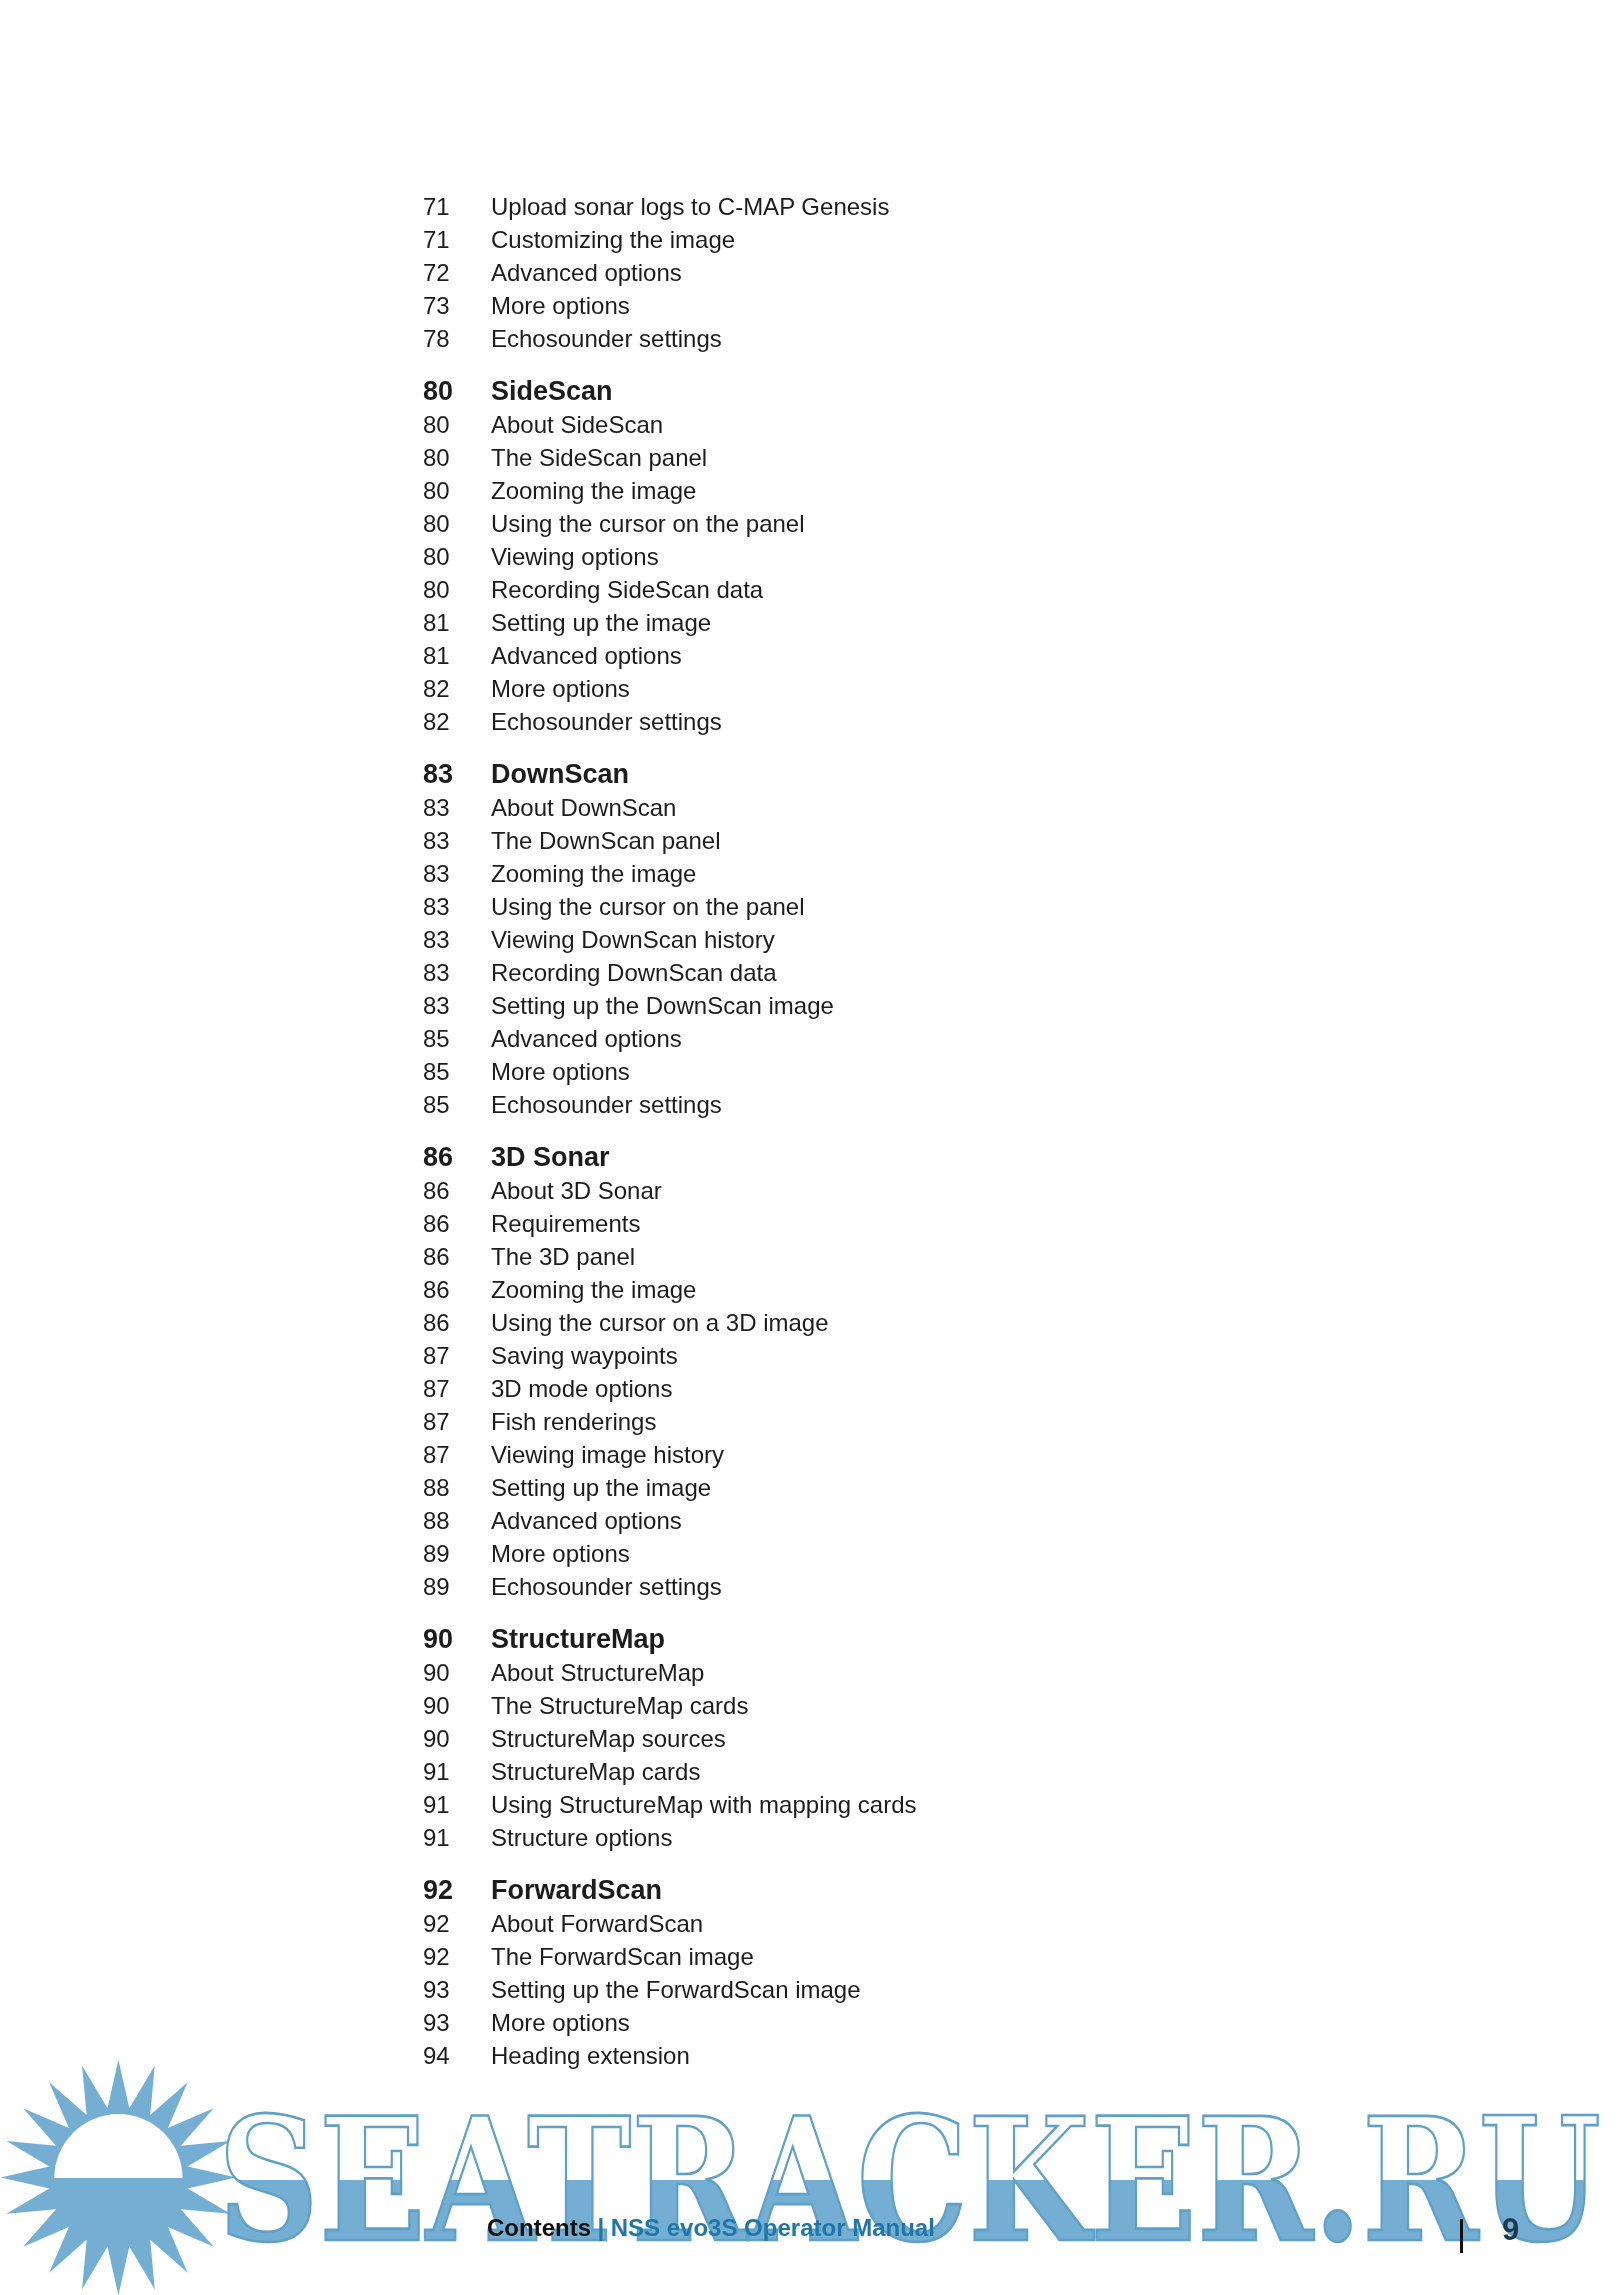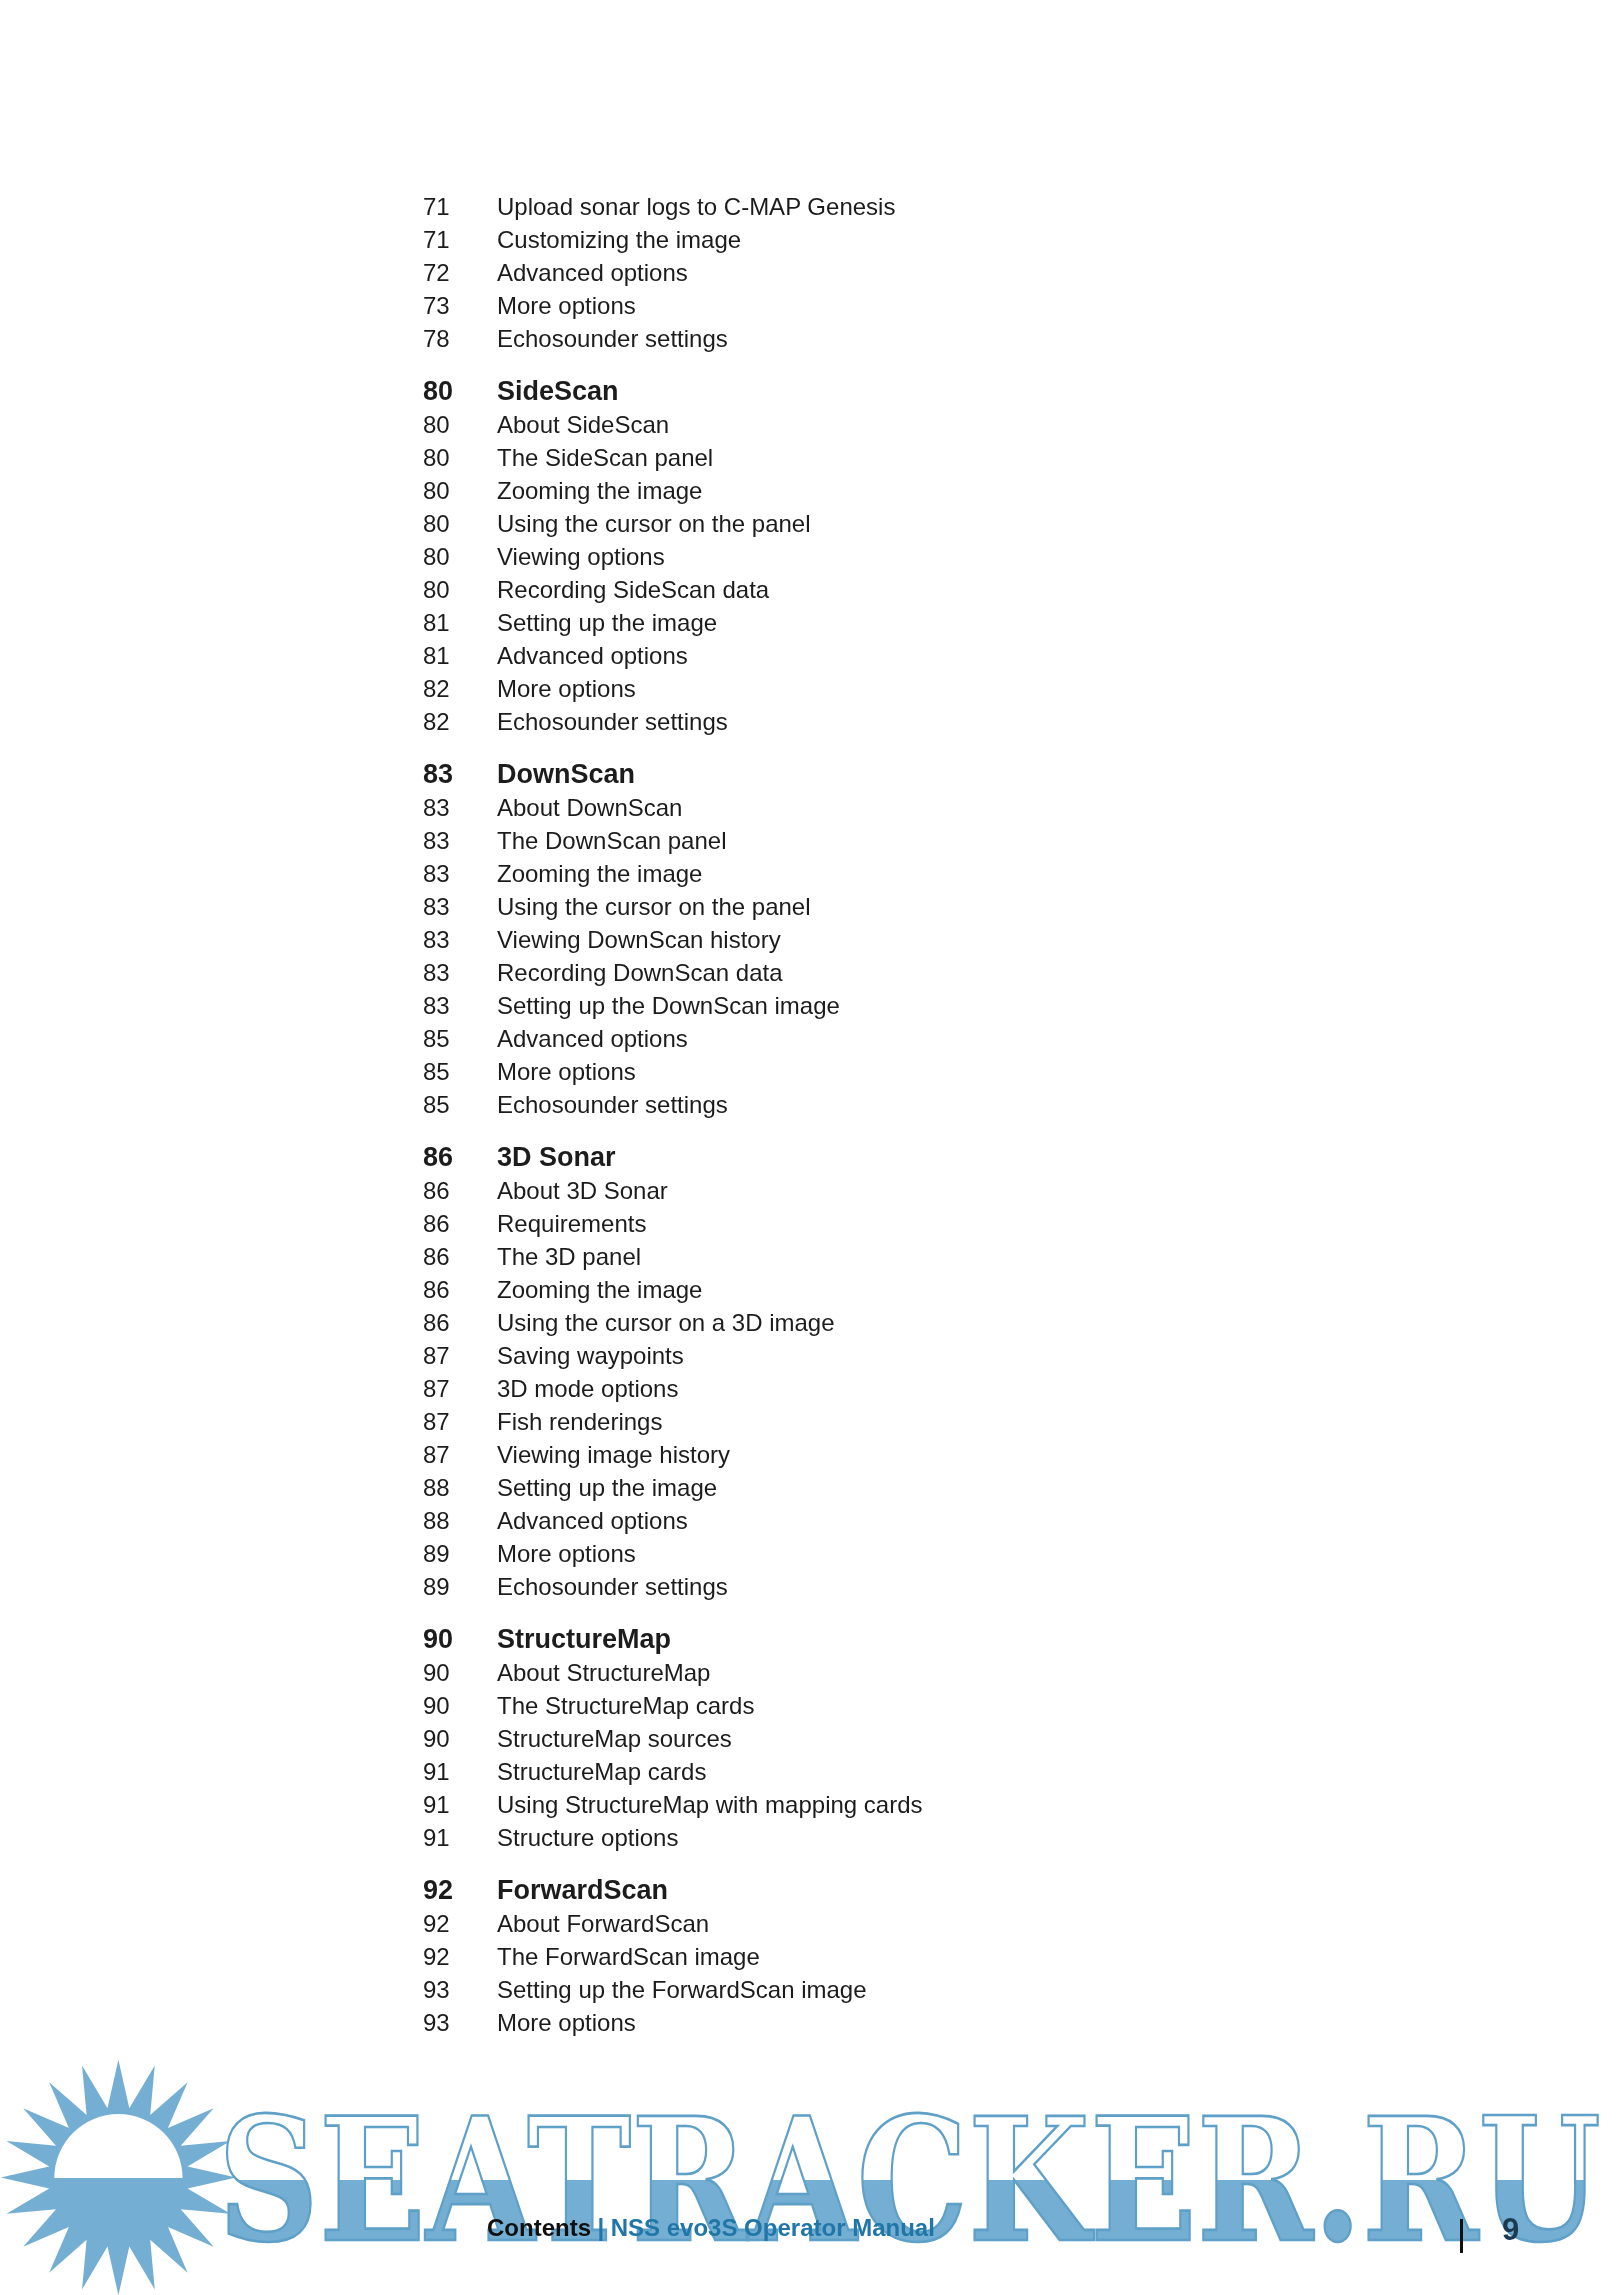--- a/index.html
+++ b/index.html
@@ -40,21 +40,20 @@
     position:absolute;
     left:423px; top:190px;
     z-index:2;
   }
   .toc .block{margin-top:20px;}
   .toc .block:first-child{margin-top:0;}
   .toc .row{
     display:flex;
     line-height:33px;
     font-size:24px;
-    gap:6px;
   }
   .toc .row .num{
     width:68px;
     flex:0 0 68px;
   }
   .toc .row.heading{
     font-weight:bold;
     font-size:27px;
   }
 
@@ -331,20 +330,24 @@
           <span class="title">The ForwardScan image</span>
         </div>
         <div class="row">
           <span class="num">93</span>
           <span class="title">Setting up the ForwardScan image</span>
         </div>
         <div class="row">
           <span class="num">93</span>
           <span class="title">More options</span>
         </div>
+        <div class="row">
+          <span class="num">94</span>
+          <span class="title">Heading extension</span>
+        </div>
       </div>
     </main>
 
   <div class="footer-left">
     <span class="f-section">Contents</span><span class="f-sep">|</span><span class="f-manual">NSS evo3S Operator Manual</span>
   </div>
   <div class="pageno-bar"></div>
   <div class="pageno">9</div>
 
 </div>

